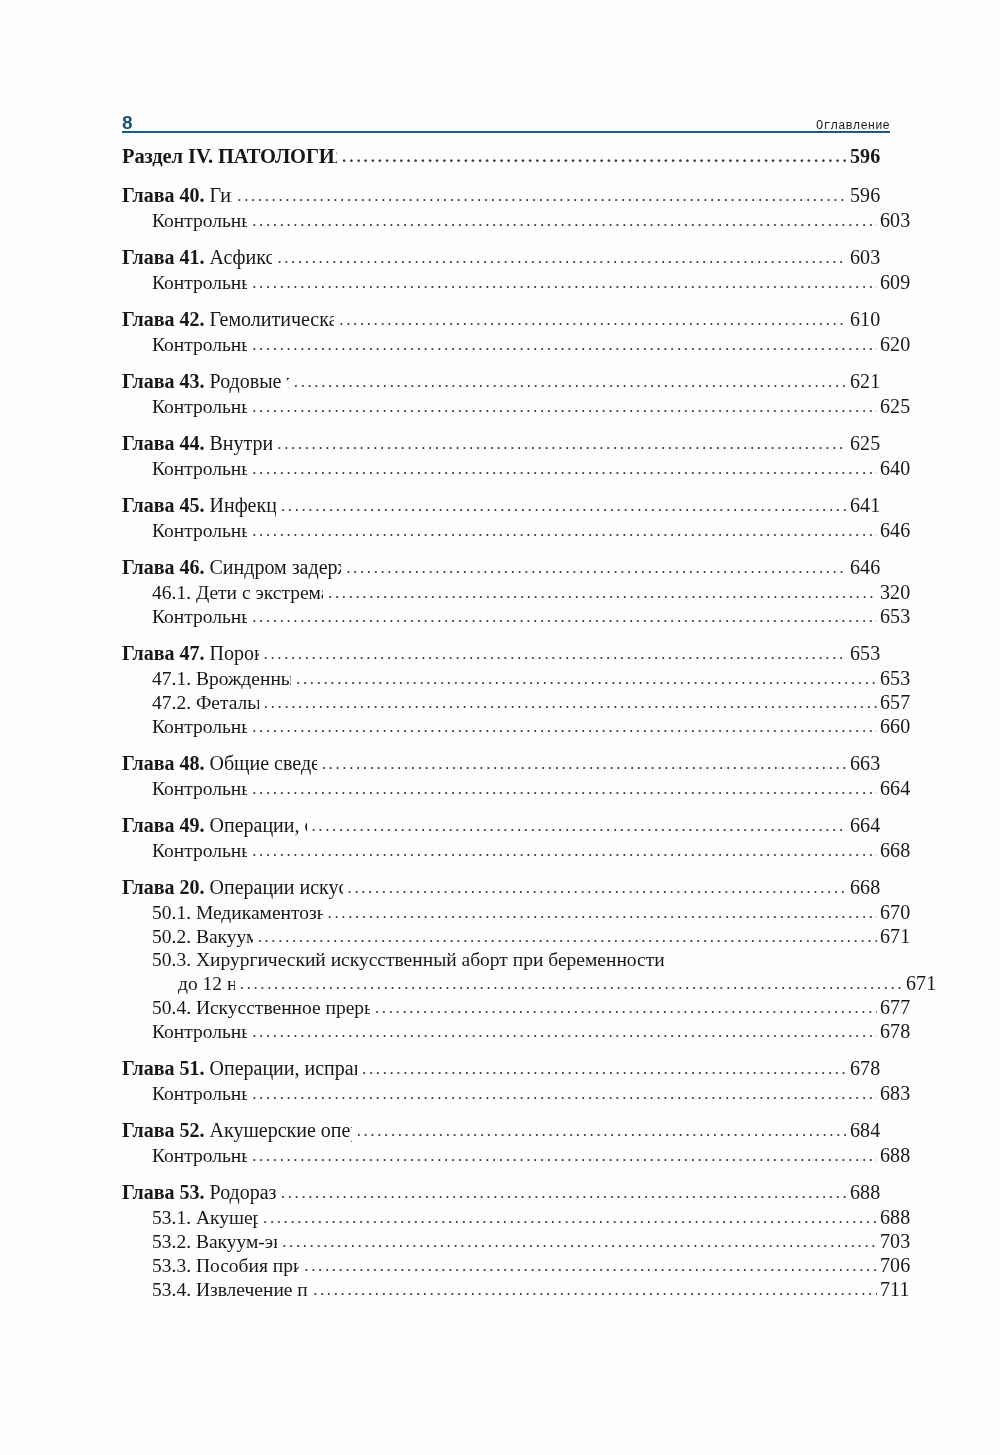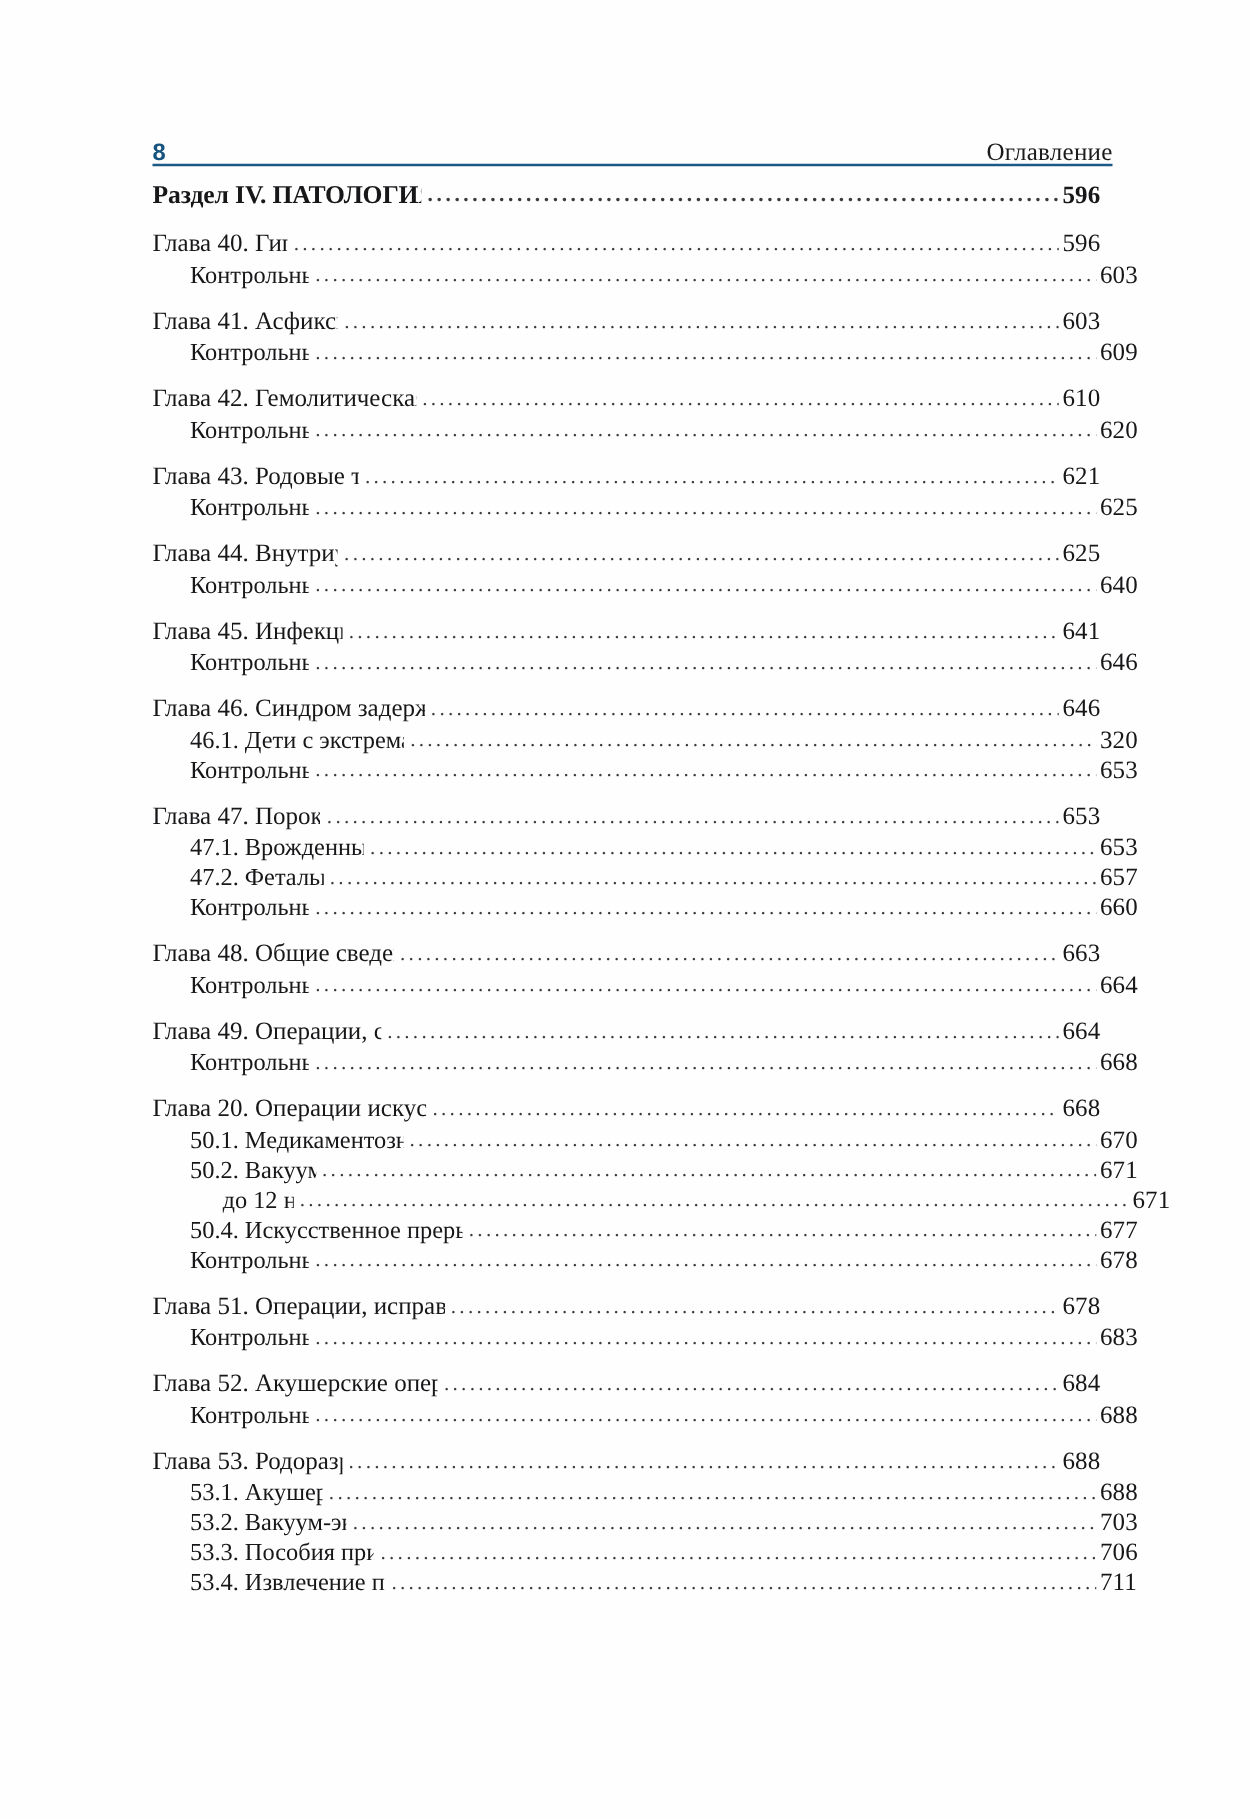--- a/index.html
+++ b/index.html
@@ -38,22 +38,22 @@
   }
   .folio {
     font-family: "Liberation Sans", "DejaVu Sans", sans-serif;
     font-weight: bold;
     font-size: 19px;
     line-height: 1;
     letter-spacing: 0px;
     color: #16537e;
   }
   .head-title {
-    font-family: Liberation Serif, serif;
-    font-size: 20px;
+    font-family: Liberation Mono, monospace;
+    font-size: 12px;
     line-height: 1;
     color: #1b1b1d;
     letter-spacing: .2px;
   }
   .head-rule {
     position: absolute;
     left: 122px;
     top: 131px;
     width: 768px;
     height: 2px;
@@ -106,21 +106,21 @@
   }
   .lvl-section .page-no { font-weight: bold; }
   .lvl-section .leader { letter-spacing: 2.9px; }
 
   
   .lvl-chapter {
     font-size: 20px;
     margin-top: 14px;
   }
   .lvl-chapter .num {
-    font-weight: normal;
+    font-weight: bold;
   }
   .lvl-chapter .ttl {
     font-weight: normal;
   }
 
   
   .lvl-sub {
     font-size: 19.5px;
     padding-left: 30px;
     margin-top: 2px;
@@ -286,20 +286,25 @@
       <div class="row lvl-sub">
         <span class="label">50.1. Медикаментозный искусственный аборт</span>
         <span class="leader">...................................................................................................................................................................................</span>
         <span class="page-no">670</span>
       </div>
       <div class="row lvl-sub">
         <span class="label">50.2. Вакуум-аспирация</span>
         <span class="leader">...................................................................................................................................................................................</span>
         <span class="page-no">671</span>
       </div>
+      <div class="row lvl-sub">
+        <span class="label">50.3. Хирургический искусственный аборт при беременности</span>
+        <span class="leader"></span>
+        <span class="page-no"></span>
+      </div>
       <div class="row lvl-cont">
         <span class="label">до 12 недель</span>
         <span class="leader">...................................................................................................................................................................................</span>
         <span class="page-no">671</span>
       </div>
       <div class="row lvl-sub">
         <span class="label">50.4. Искусственное прерывание беременности в поздние сроки</span>
         <span class="leader">...................................................................................................................................................................................</span>
         <span class="page-no">677</span>
       </div>

